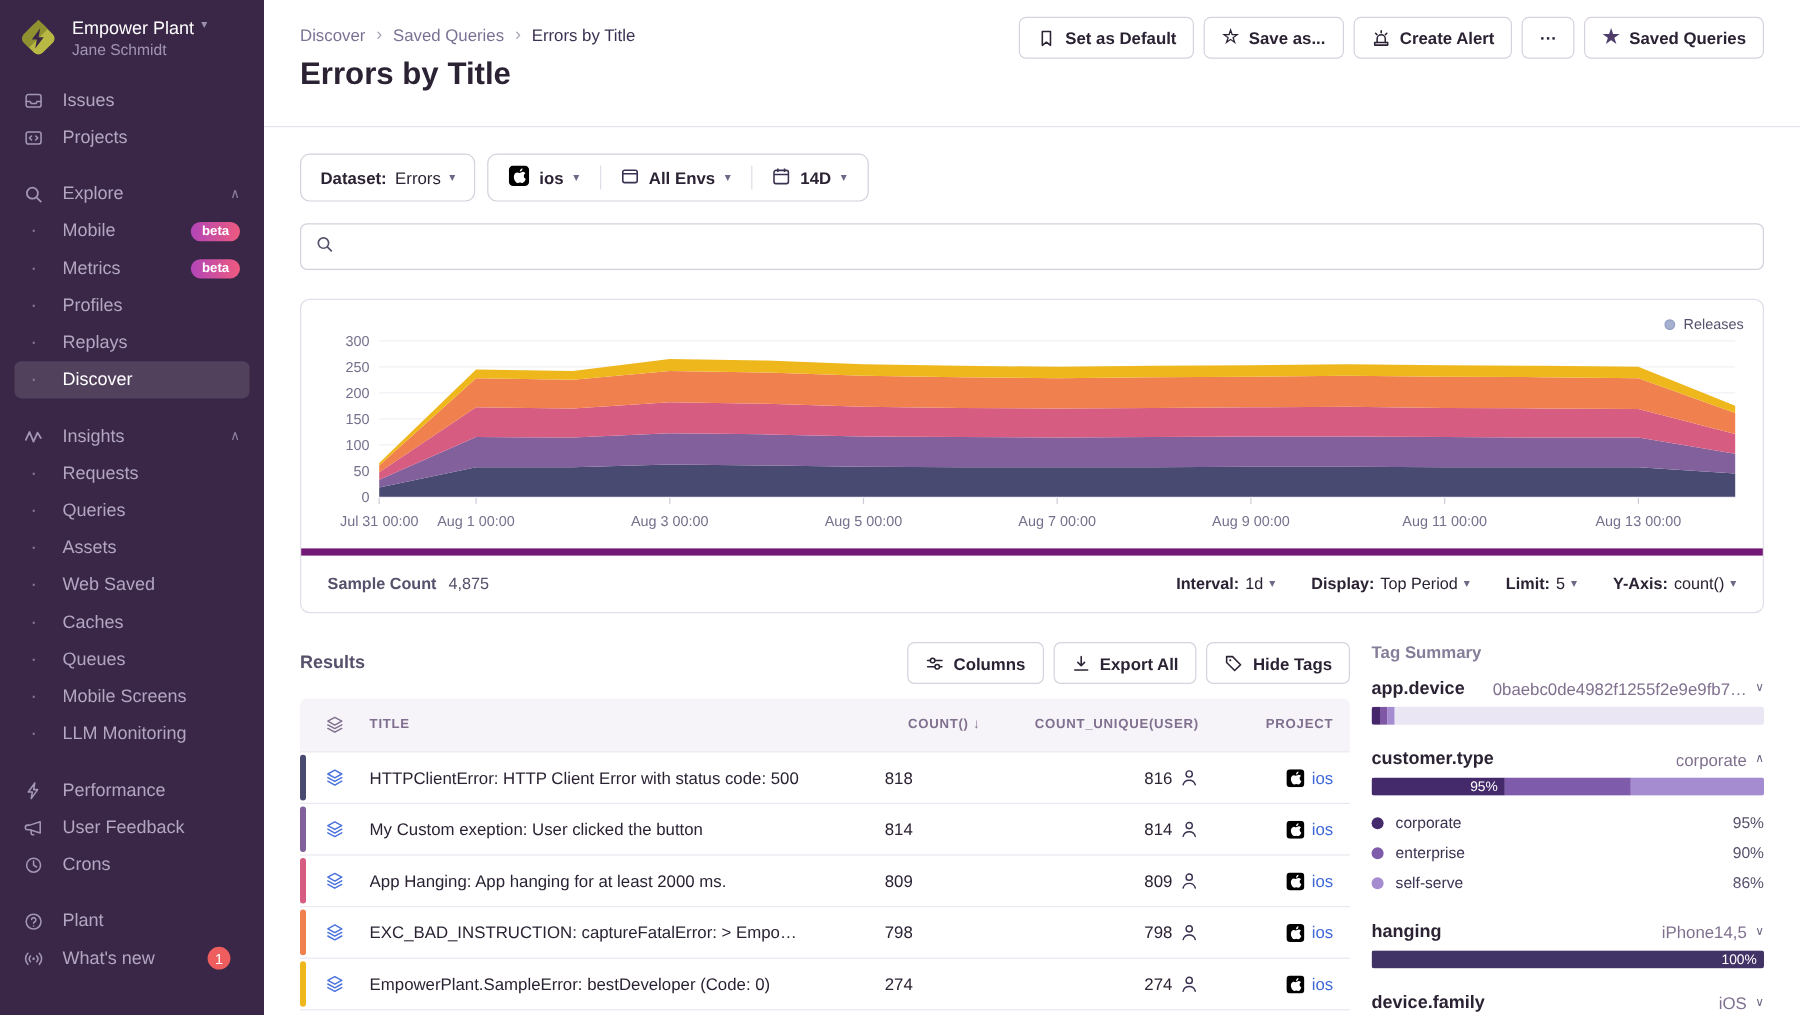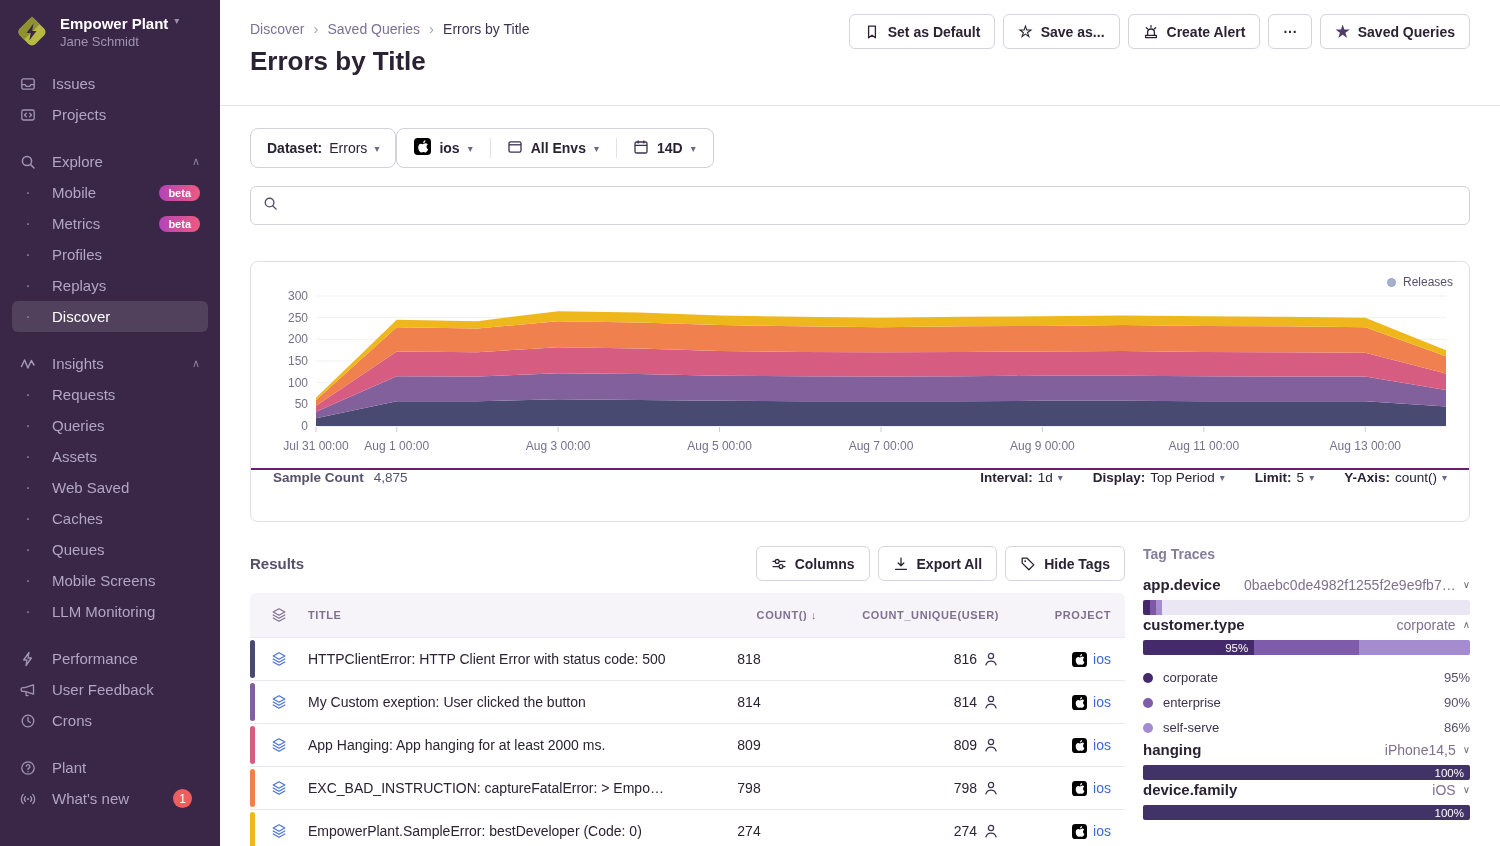--- a/index.html
+++ b/index.html
@@ -5,21 +5,21 @@
   *{box-sizing:border-box}
   html,body{margin:0;padding:0}
   body{width:1500px;height:846px;overflow:hidden;background:#fff;
        font-family:"Liberation Sans","DejaVu Sans",sans-serif;color:#2b2233}
 
   
   .sidebar{position:fixed;left:0;top:0;bottom:0;width:220px;background:#3a2747;
            display:flex;flex-direction:column;padding-top:14px;z-index:5}
   .org{display:flex;gap:10px;padding:0 14px;margin-bottom:18px;align-items:center;cursor:pointer}
   .logo{width:36px;height:36px;flex:none}
-  .org-name{color:#fff;font-weight:700;font-size:15px;display:flex;align-items:flex-start;gap:6px;white-space:nowrap}
+  .org-name{color:#fff;font-weight:400;font-size:15px;display:flex;align-items:flex-start;gap:6px;white-space:nowrap}
   .org-user{color:#a194b3;font-size:13px;margin-top:2px}
   .chev{color:#9c90af;font-size:10px}
   .nav{flex:1;padding:0 12px;overflow:hidden}
   .nav-item{display:flex;align-items:center;height:31px;border-radius:6px;padding:0 8px 0 4px;
             font-size:15px;color:#b3a6c2;cursor:pointer;position:relative;white-space:nowrap}
   .nav-item .ico{width:24px;display:flex;justify-content:center;align-items:center;margin-right:12px;color:#a296b4;flex:none}
   .nav-item .bullet{width:24px;text-align:center;margin-right:12px;color:#8d81a0;font-size:16px;flex:none}
   .nav-item.active{background:rgba(255,255,255,.12);color:#fff}
   .nav-item.active::before{content:"";position:absolute;left:-16px;top:5px;bottom:5px;width:4px;
             border-radius:0 3px 3px 0;background:#7a63d8}
@@ -41,42 +41,42 @@
   .crumb-sep{color:#a9a3b5;font-size:15px}
   .page-title{font-size:26px;font-weight:700;color:#2b2233;margin-top:9px}
   .toolbar{position:absolute;right:30px;top:14px;display:flex;gap:8px}
   .btn{display:inline-flex;align-items:center;gap:8px;height:35px;padding:0 14px;border:1px solid #d8d2de;
        border-radius:6px;background:#fff;font-size:14px;font-weight:700;color:#2b2233;cursor:pointer;white-space:nowrap}
   .btn .star-o{font-size:16px;line-height:1}
   .btn .star-f{font-size:16px;line-height:1;color:#4e3d6b}
 
   .content{padding:22px 30px 0}
 
-  .filter-row{display:flex;}
+  .filter-row{display:flex;gap:10px}
   .fbtn{display:inline-flex;align-items:center;gap:7px;height:40px;padding:0 16px;border:1px solid #d5d0dc;
         border-radius:8px;background:#fff;font-size:14px;cursor:pointer}
   .fbtn b{font-weight:700}
   .fgroup{display:flex;border:1px solid #d5d0dc;border-radius:8px;background:#fff}
   .fseg{display:flex;align-items:center;gap:8px;padding:0 17px;position:relative;font-weight:700;font-size:14px;cursor:pointer}
   .fseg+.fseg::before{content:"";position:absolute;left:0;top:9px;bottom:9px;width:1px;background:#e2dde8}
   .fchev{color:#6f6785;font-size:10px;font-weight:400}
 
   .searchbar{margin-top:18px;height:39px;border:1px solid #d5d0dc;border-radius:6px;display:flex;
              align-items:center;padding:0 12px;gap:9px;background:#fff}
   .searchbar input{border:0;outline:0;flex:1;font-family:"DejaVu Sans Mono","Liberation Mono",monospace;
                    font-size:13px;color:#2b2233;background:transparent}
   .searchbar input::placeholder{color:#857e9b}
 
-  .chart-panel{margin-top:36px;border:1px solid #e2dde9;border-radius:8px;position:relative;background:#fff}
+  .chart-panel{margin-top:24px;border:1px solid #e2dde9;border-radius:8px;position:relative;background:#fff}
   .legend{position:absolute;top:13px;right:16px;display:flex;align-items:center;gap:7px;
           font-size:12px;color:#57506b;cursor:pointer}
   .legend-dot{width:9px;height:9px;border-radius:50%;background:#a7b1cf;border:1px solid #93a0c4}
   .chart-wrap{padding:10px 15px 0}
   svg text{font-family:"Liberation Sans","DejaVu Sans",sans-serif}
-  .chart-footer{border-top:2px solid #701a75;height:53px;display:flex;align-items:flex-start;
+  .chart-footer{border-top:6px solid #701a75;height:53px;display:flex;align-items:center;
                 padding:0 22px;font-size:13.5px;color:#57506b}
   .sample{display:flex;gap:10px;align-items:center}
   .sample b{font-weight:700;color:#57506b}
   .cf-controls{margin-left:auto;display:flex;gap:30px}
   .cf{display:flex;gap:5px;align-items:center;cursor:pointer;color:#2b2233}
   .cf b{font-weight:700}
 
   .results-area{display:flex;gap:18px;margin-top:24px;align-items:flex-start}
   .results-left{flex:1;min-width:0}
   .results-head{display:flex;align-items:center;margin-bottom:12px;height:35px}
@@ -93,21 +93,21 @@
   .cell-ico{display:flex;justify-content:center;color:#4a72dd}
   .cell-title{color:#2b2233;white-space:nowrap;overflow:hidden;text-overflow:ellipsis;padding-right:12px;cursor:pointer}
   .cell-num{text-align:center;padding-right:14px;font-variant-numeric:tabular-nums}
   .cell-unique{display:flex;justify-content:flex-end;align-items:center;gap:6px;padding-right:14px}
   .cell-proj{display:flex;justify-content:flex-end;align-items:center;gap:6px;padding-right:14px}
   .proj-link{color:#3e68d9;cursor:pointer}
   .person{color:#3b3151;display:flex}
 
   .tags{width:327px;flex:none;font-size:14px}
   .tags-title{font-weight:700;color:#857d99;font-size:14px;margin-bottom:14px}
-  .tag-sec{margin-bottom:1px}
+  .tag-sec{margin-bottom:20px}
   .tag-row{display:flex;align-items:center;margin-bottom:7px;cursor:pointer}
   .tag-key{font-weight:700;font-size:15px;color:#2b2233}
   .tag-val{margin-left:auto;color:#80708f;display:flex;gap:7px;align-items:center;max-width:235px;
            white-space:nowrap;overflow:hidden}
   .tag-bar{height:15px;border-radius:2px;background:#eae6f4;display:flex;overflow:hidden}
   .seg{height:100%;display:flex;align-items:center;justify-content:flex-end;color:#fff;
        font-size:11.5px;padding-right:6px}
   .tag-legend{margin-top:10px}
   .tl-row{display:flex;align-items:center;height:25px;font-size:13px;color:#3b3151}
   .tl-dot{width:10px;height:10px;border-radius:50%;margin-right:10px;flex:none}
@@ -663,21 +663,21 @@
                     </span>
        <span class="proj-link">ios</span>
                   </span>
                 </div>
                 <div class="tgrid trow"></div>
               </div>
           </div>
         </div>
 
         <div class="tags">
-          <div class="tags-title">Tag Traces</div>
+          <div class="tags-title">Tag Summary</div>
           <div id="tag-sections">
               <div class="tag-sec">
                 <div class="tag-row">
        <span class="tag-key">app.device</span>
        <span class="tag-val">
                     <span>0baebc0de4982f1255f2e9e9fb7…</span>
          <span class="fchev">∨</span>
                   </span>
      </div>
      <div class="tag-bar">

